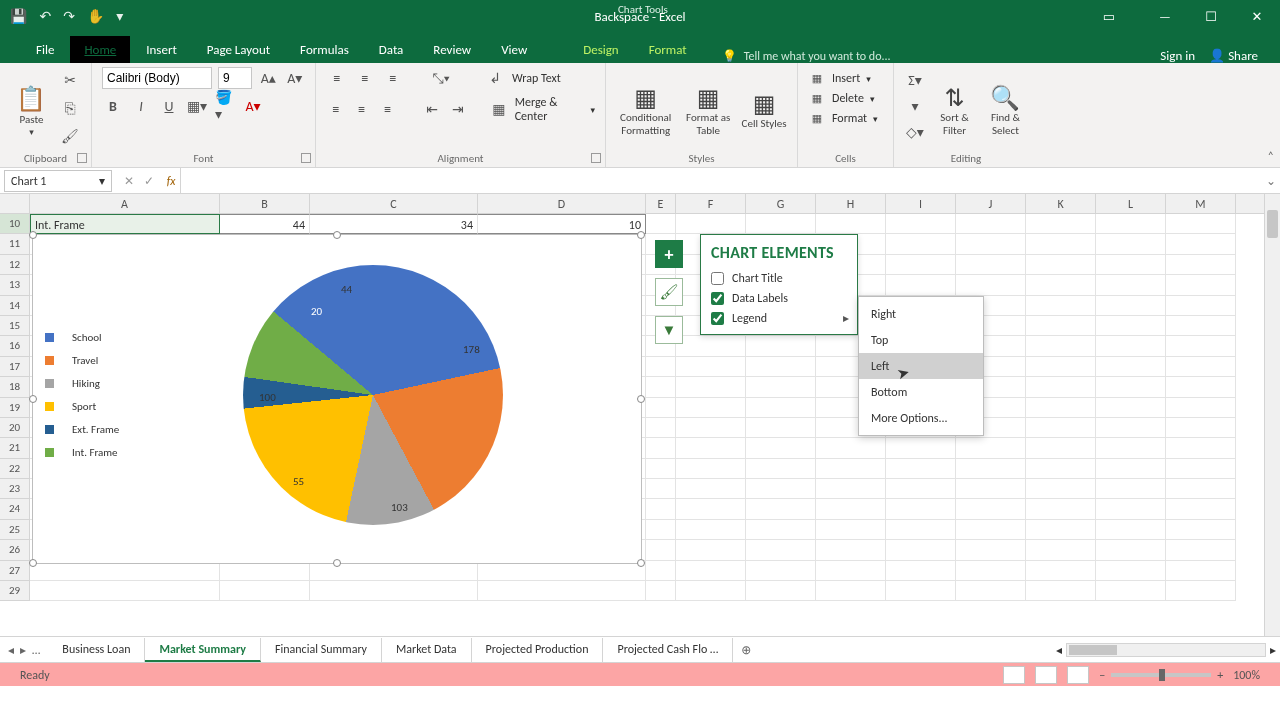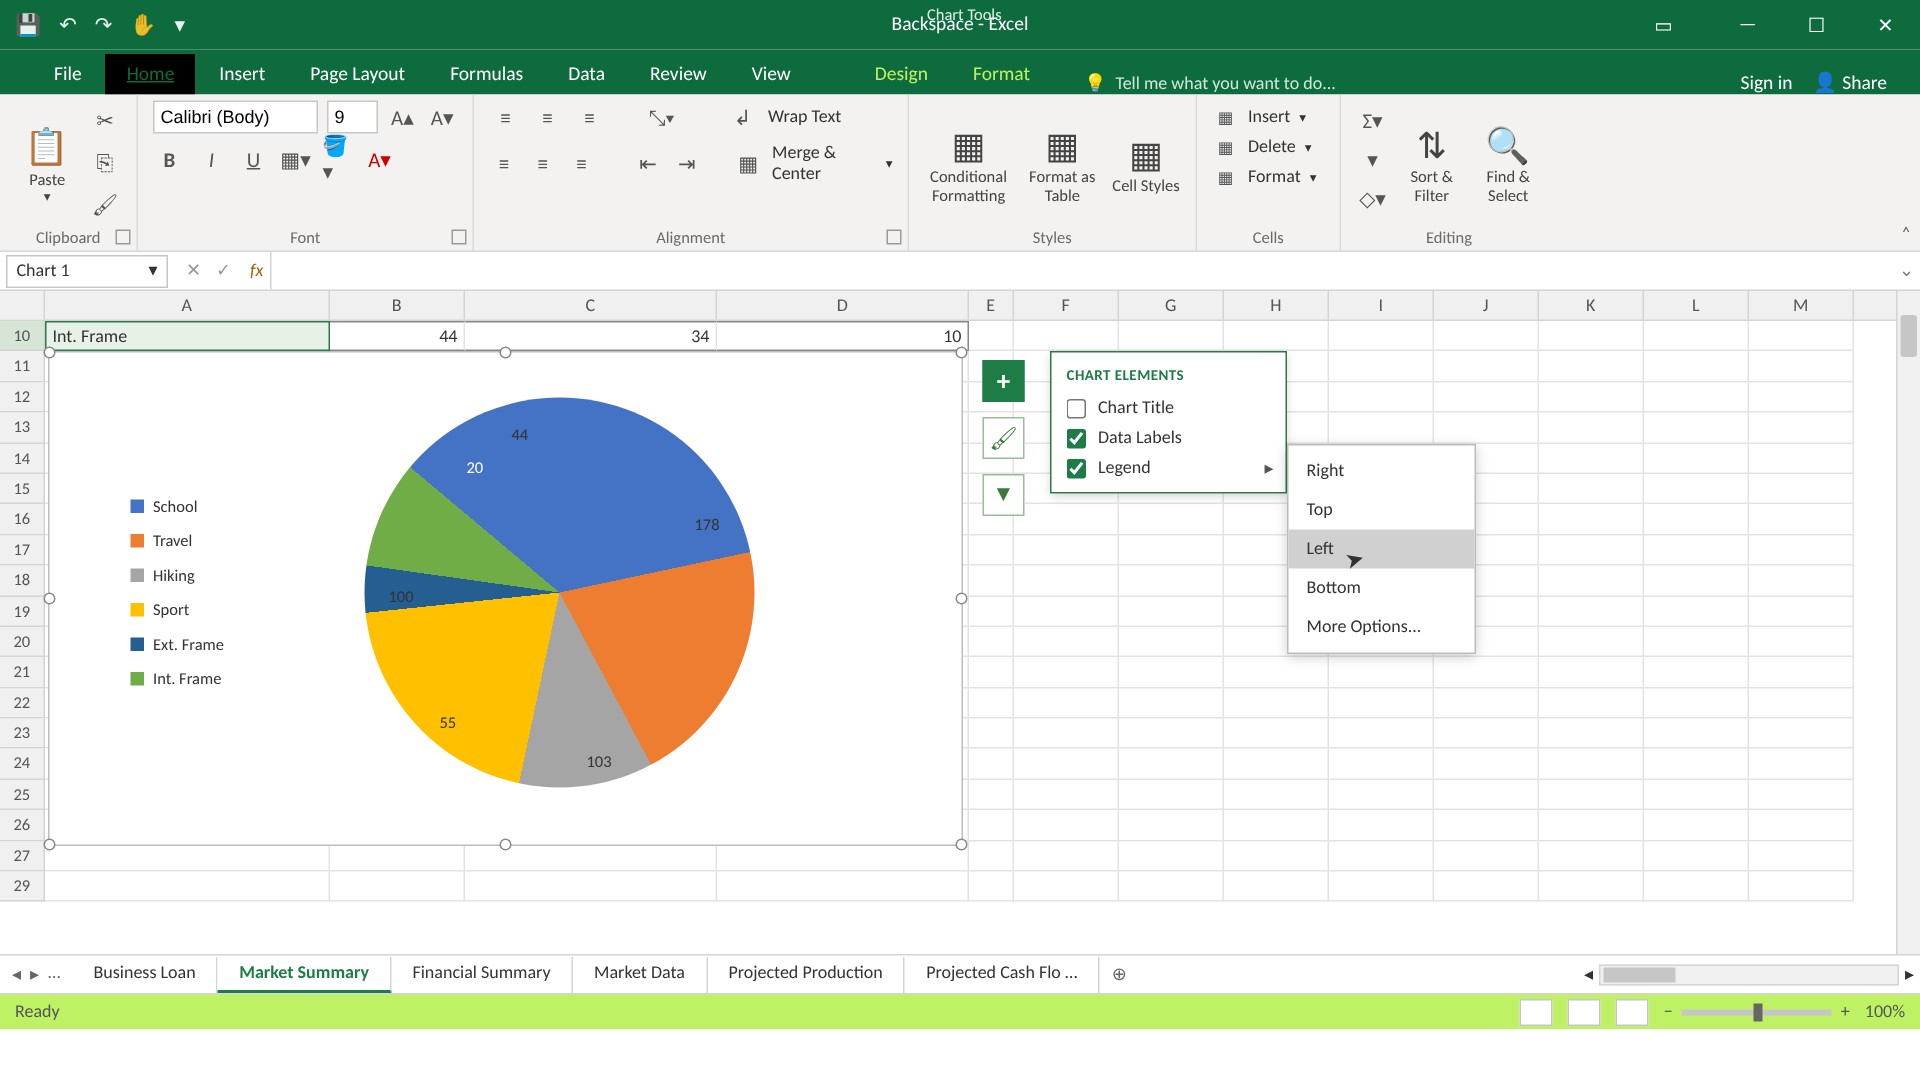--- a/index.html
+++ b/index.html
@@ -59,21 +59,21 @@
   .row.first .cell.wA { background:#e8f1e8; border:1px solid #2a7a46;}
   .row.first .cell.wB,.row.first .cell.wC,.row.first .cell.wD { border-top:1px solid #888; border-bottom:1px solid #888;}
   .row.first .cell.wD { border-right:1px solid #888;}
   
   .vscroll { position:absolute; right:0; top:0; width:16px; bottom:0; background:#f0f0f0; border-left:1px solid #d4d4d4;}
   .vscroll .thumb { position:absolute; left:2px; right:2px; top:16px; height:28px; background:#c6c6c6; border-radius:2px;}
   
   .chartobj { position:absolute; left:32px; top:40px; width:610px; height:330px; border:1px solid #bdbdbd; background:#fff;}
   .handle { width:8px; height:8px; background:#fff; border:1px solid #888; border-radius:50%; position:absolute;}
   .legend { position:absolute; left:12px; top:96px; font-size:11px;}
-  .legend div { display:flex; align-items:center; gap:6px; margin-bottom:10px;margin-left:42px;}
+  .legend div { display:flex; align-items:center; gap:18px; margin-bottom:10px;}
   .legend .sw { width:9px; height:9px;}
   .pie { position:absolute; left:210px; top:30px; width:260px; height:260px; border-radius:50%;
          background: conic-gradient(
            #4f81bd 0deg 160deg,
            #c0504d 160deg 252deg,
            #9bbb59 252deg 301deg,
            #f79646 301deg 391deg,      
            #4f81bd 0);
          
   }
@@ -85,39 +85,39 @@
            #ffc000 242deg 314deg,
            #255e91 314deg 328deg,
            #70ad47 328deg 360deg);}
   .dlabel { position:absolute; font-size:11px; color:#333;}
   
   .chartside { position:absolute; left:655px; top:46px; display:flex; flex-direction:column; gap:10px;}
   .chartside .cbtn { width:28px; height:28px; background:#fff; border:1px solid #9bbb9b; display:flex; align-items:center; justify-content:center; font-size:15px; color:#3a7a3a;}
   .chartside .cbtn.plus { background:#1e7c46; border:1px solid #1e7c46; color:#fff; font-weight:bold; font-size:18px;}
   
   .flyout { position:absolute; left:700px; top:40px; width:158px; background:#fff; border:1px solid #2a7a46; padding:8px 10px 6px; box-shadow:0 2px 6px rgba(0,0,0,.15);}
-  .flyout h4 { color:#1e7c46; font-size:10px; letter-spacing:.3px; margin-bottom:6px; font-weight:600;}
+  .flyout h4 { color:#1e7c46; font-size:16px; letter-spacing:.3px; margin-bottom:6px; font-weight:600;}
   .flyout label { display:flex; align-items:center; gap:8px; font-size:12px; padding:3px 0; position:relative;}
   .flyout input { accent-color:#1e7c46;}
   .flyout .arrow { position:absolute; right:-2px; color:#555;}
   .submenu { position:absolute; left:858px; top:102px; width:126px; background:#fff; border:1px solid #bcbcbc; box-shadow:0 2px 8px rgba(0,0,0,.2); padding:4px 0;}
   .submenu div { padding:6px 12px; font-size:12px;}
   .submenu div.hover { background:#d0d0d0;}
   .cursor { position:absolute; left:897px; top:170px; font-size:15px; transform:rotate(-15deg);}
   
   .sheettabs { height:26px; display:flex; align-items:center; border-top:1px solid #d4d4d4; background:#fff; font-size:12px;}
   .sheettabs .nav { display:flex; gap:6px; padding:0 8px; color:#666;}
   .sheettabs .tab { padding:4px 14px; border-right:1px solid #d4d4d4; color:#333;}
   .sheettabs .tab.active { border-bottom:2px solid #1e7c46; color:#1e7c46; font-weight:600; background:#fff;}
   .sheettabs .add { padding:0 8px; color:#666;}
   .sheettabs .hscroll { margin-left:auto; display:flex; align-items:center; gap:4px; padding-right:4px;}
   .sheettabs .hscroll .track { width:200px; height:14px; background:#f0f0f0; border:1px solid #d4d4d4; position:relative;}
   .sheettabs .hscroll .track .th { position:absolute; left:2px; top:1px; bottom:1px; width:48px; background:#c6c6c6;}
   
-  .status { height:24px; background:#bef264; border-top:1px solid #d4d4d4; display:flex; align-items:center; padding:0 10px; font-size:12px; color:#555;}
+  .status { height:24px; background:#fca5a5; border-top:1px solid #d4d4d4; display:flex; align-items:center; padding:0 20px; font-size:12px; color:#555;}
   .status .right { margin-left:auto; display:flex; align-items:center; gap:10px;}
   .status .viewbtn { width:22px; height:18px; border:1px solid #c6c6c6; background:#fff;}
   .status .zoom { display:flex; align-items:center; gap:6px;}
   .status .zoom .track { width:100px; height:4px; background:#c6c6c6; position:relative;}
   .status .zoom .track .th { position:absolute; left:48px; top:-4px; width:6px; height:12px; background:#666;}
 </style>
 </head>
 <body>
 
 <div class="titlebar">

